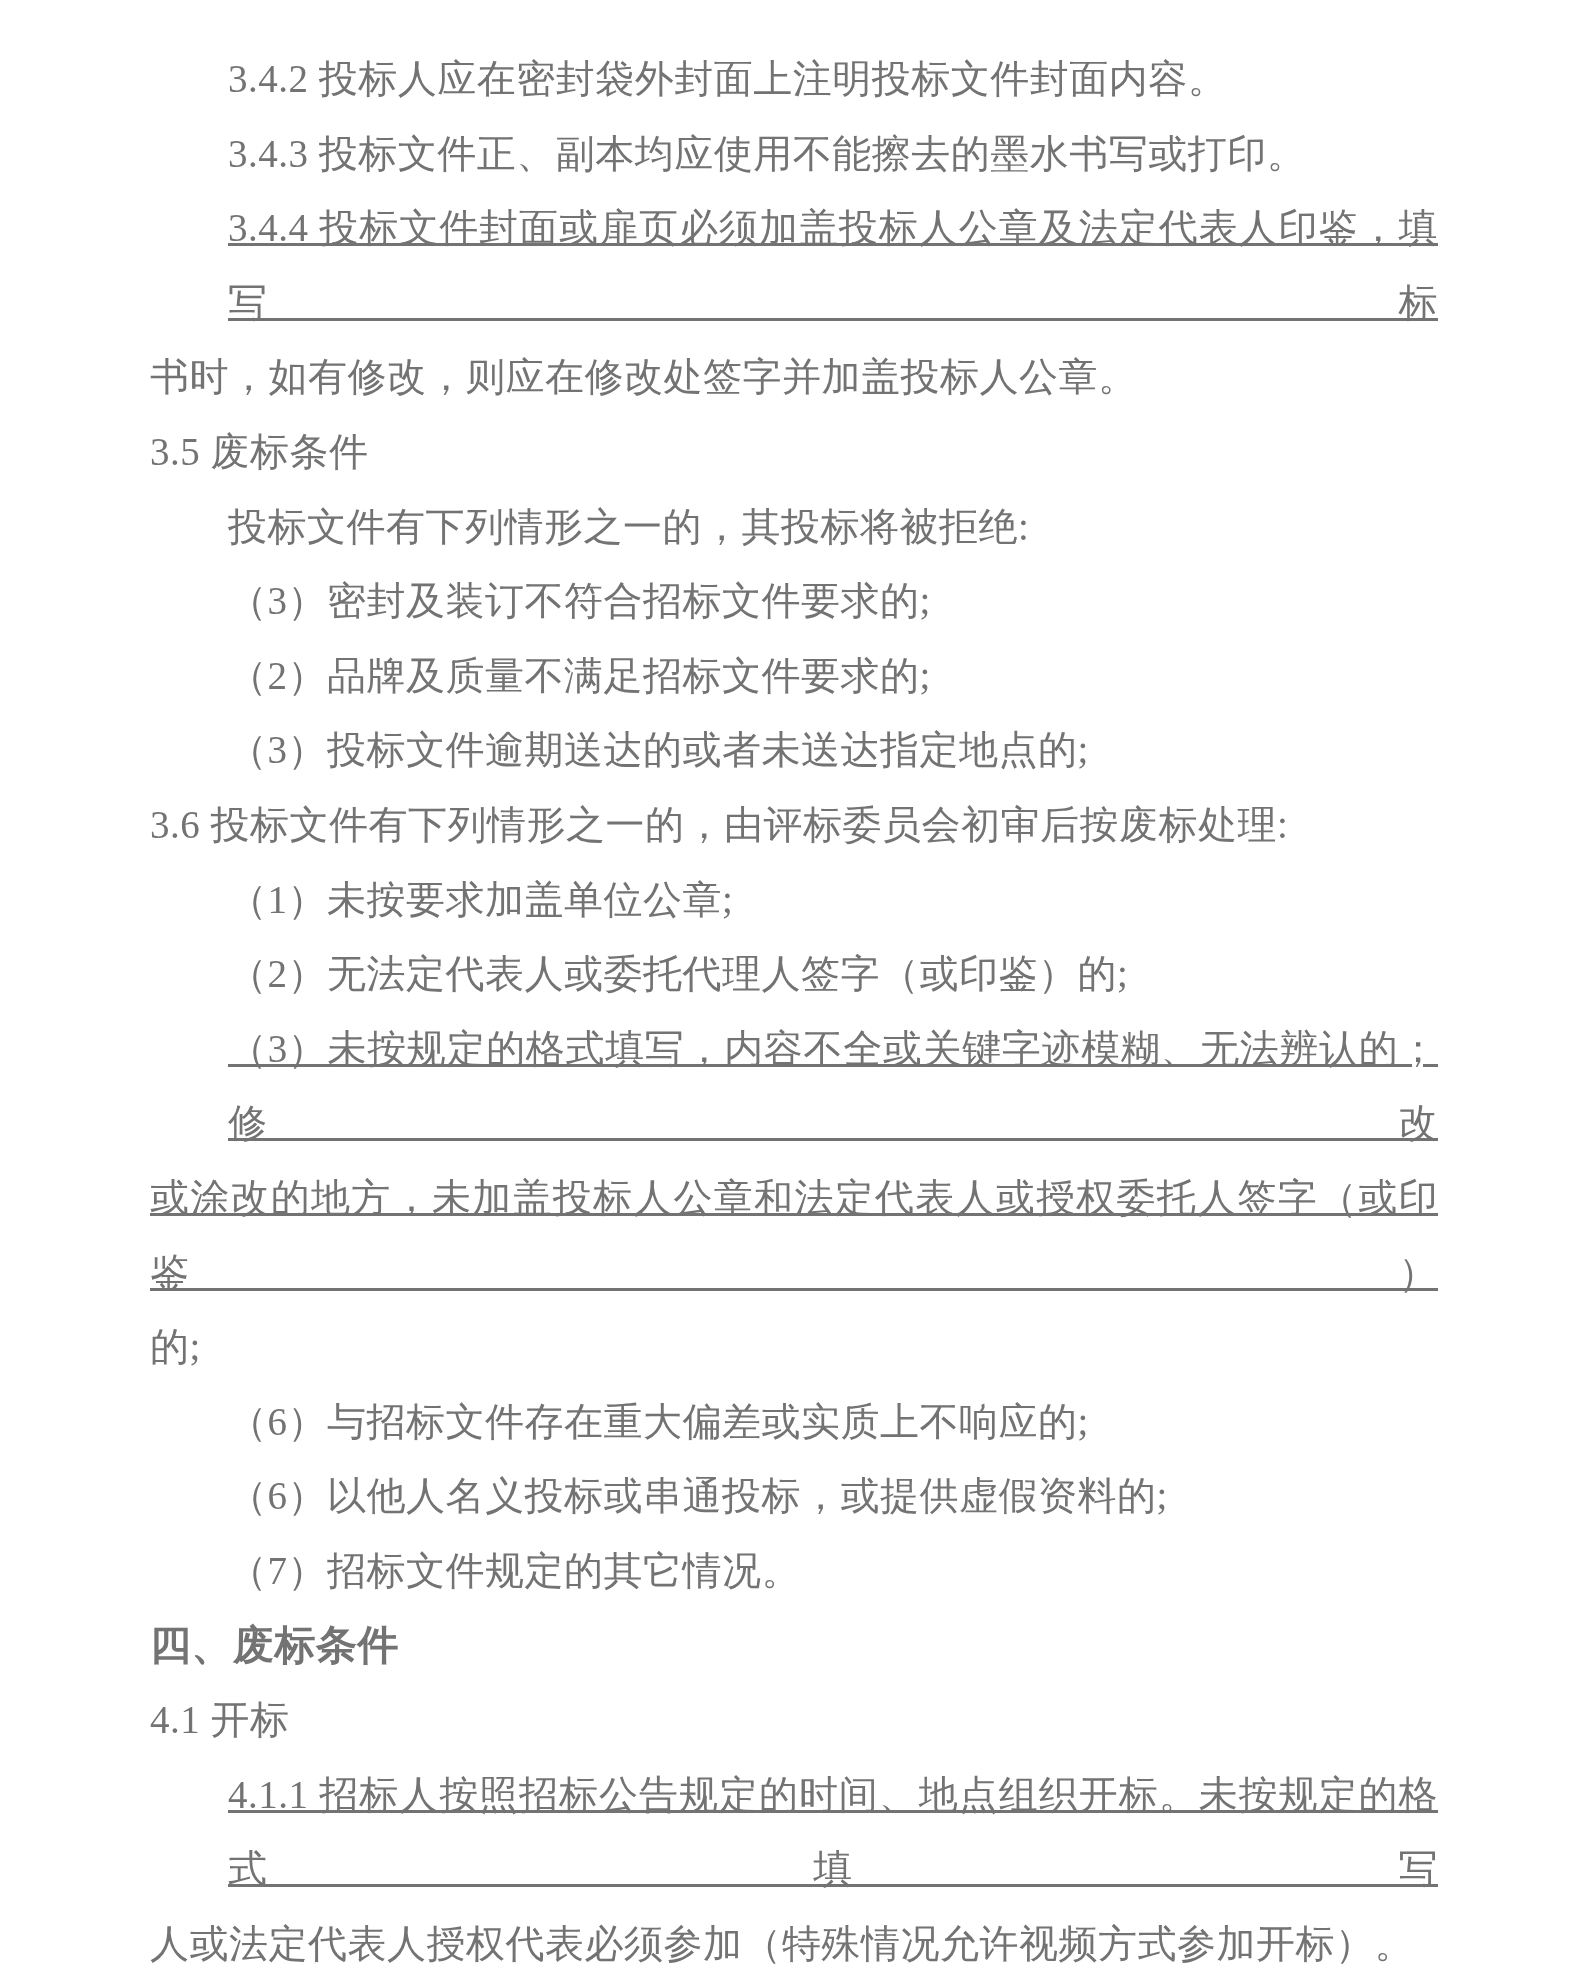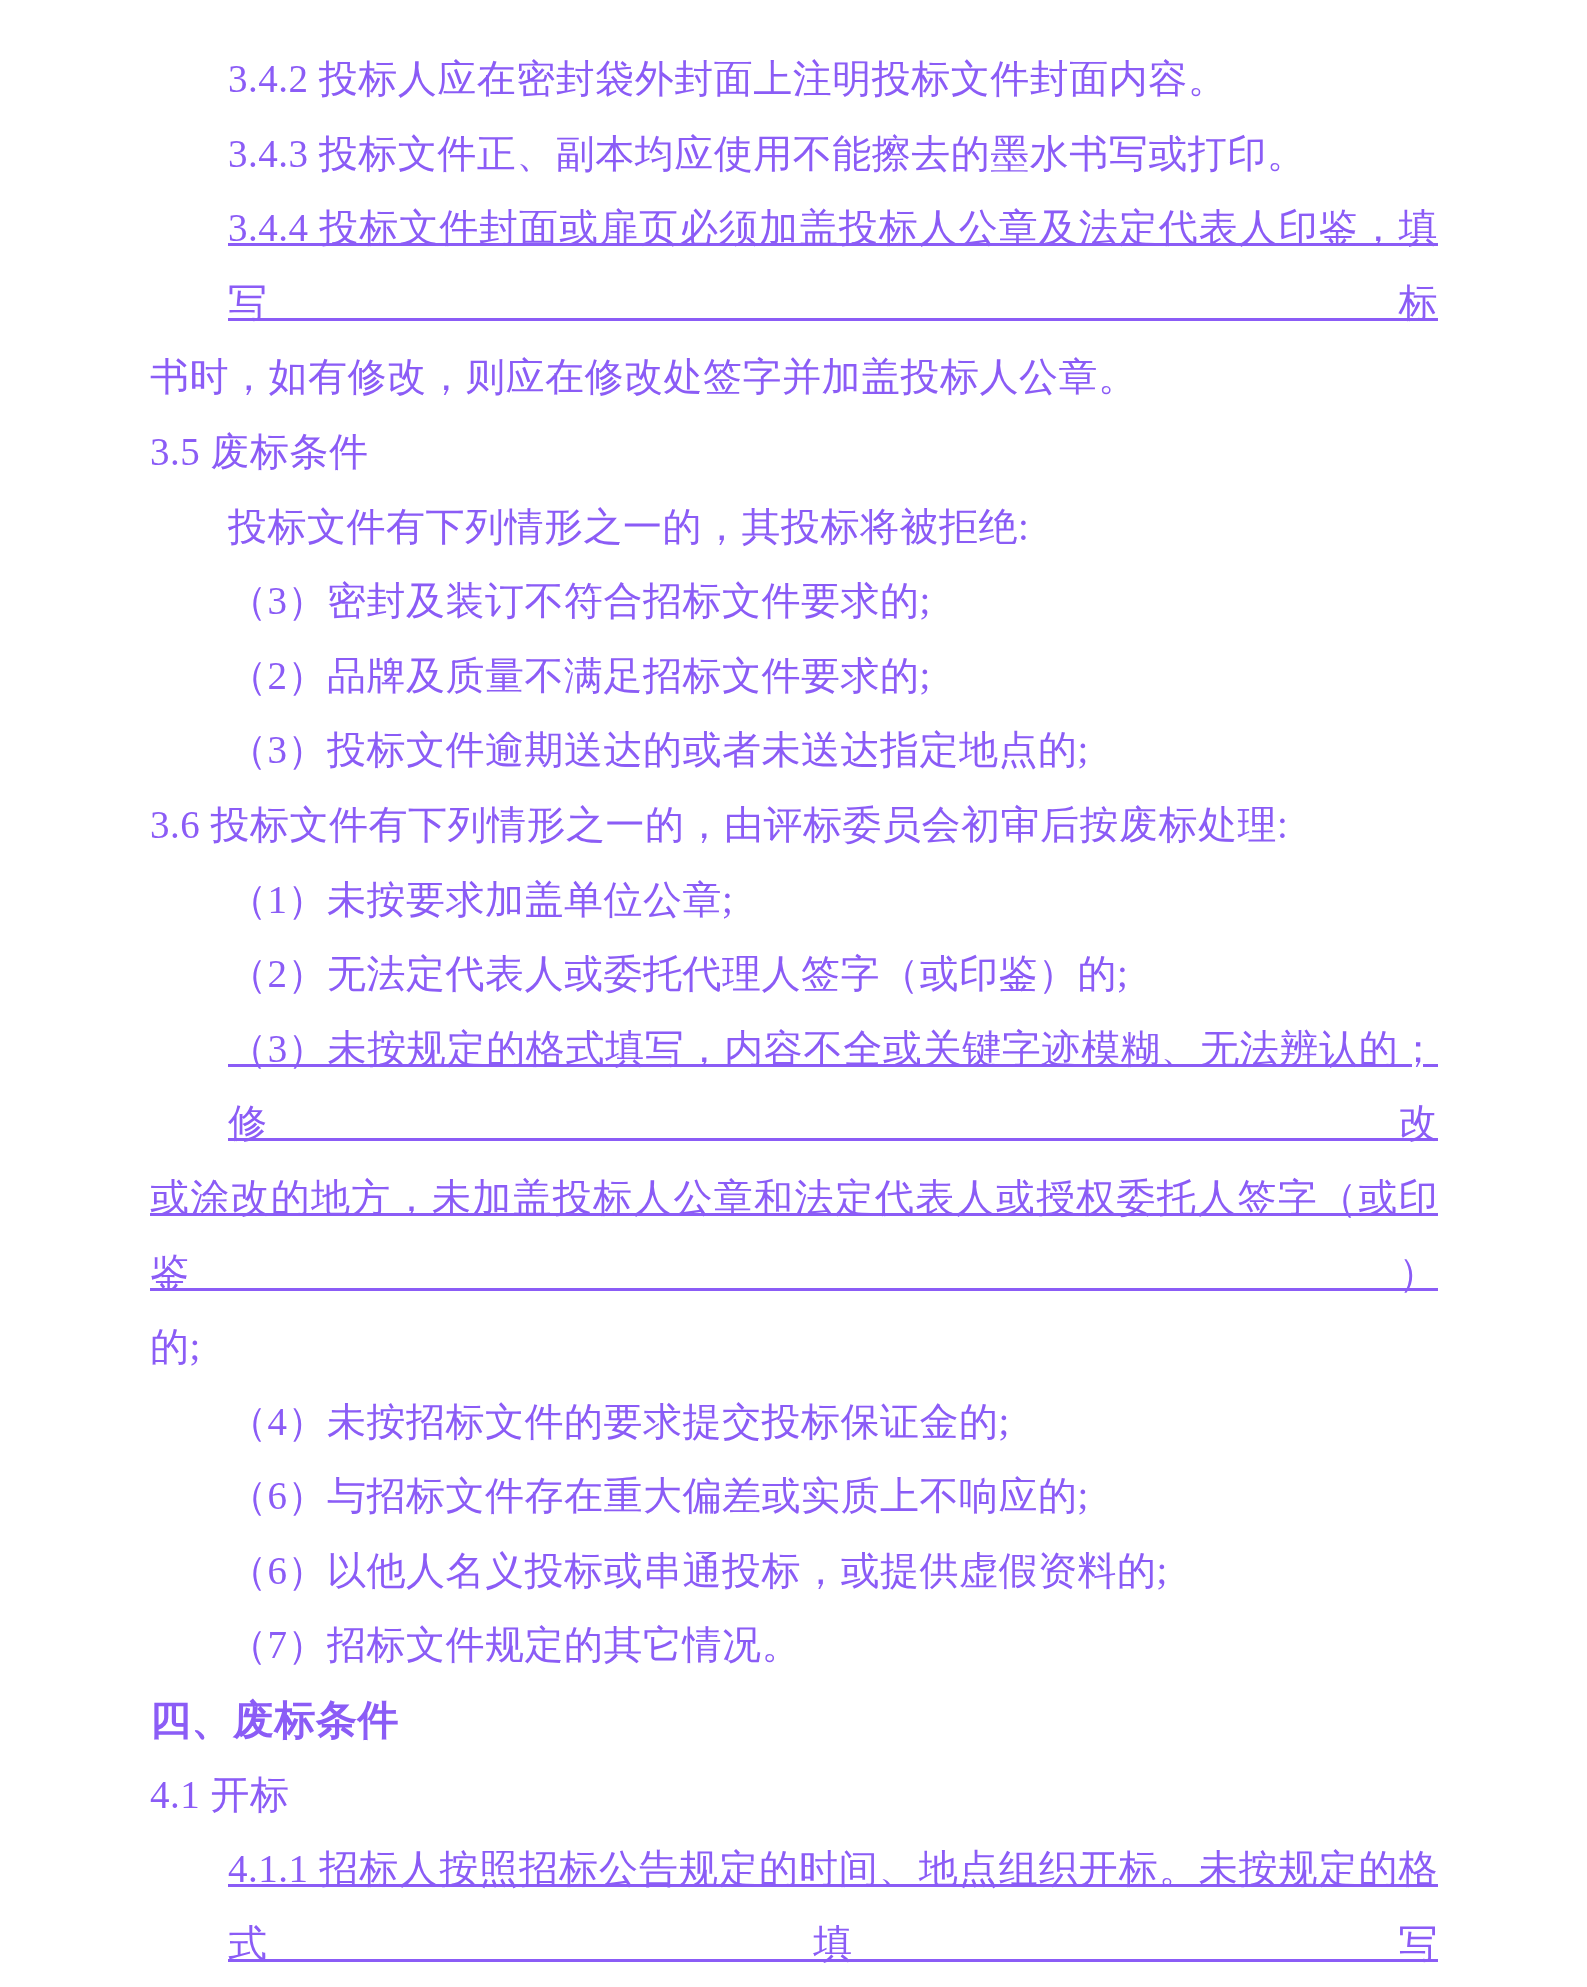--- a/index.html
+++ b/index.html
@@ -7,21 +7,21 @@
     padding: 0;
     background: #ffffff;
   }
   .page {
     position: relative;
     width: 1587px;
     height: 1987px;
     background: #ffffff;
     overflow: hidden;
     font-family: "Liberation Serif", "DejaVu Serif", serif;
-    color: #8b5cf6;
+    color: #737373;
   }
   .content {
     position: absolute;
     left: 150px;
     top: 42px;
     width: 1288px;
   }
   .line {
     font-size: 39px;
     line-height: 74.6px;
@@ -57,21 +57,20 @@
     <div class="line indent">投标文件有下列情形之一的，其投标将被拒绝:</div>
     <div class="line indent">（3）密封及装订不符合招标文件要求的;</div>
     <div class="line indent">（2）品牌及质量不满足招标文件要求的;</div>
     <div class="line indent">（3）投标文件逾期送达的或者未送达指定地点的;</div>
     <div class="line">3.6 投标文件有下列情形之一的，由评标委员会初审后按废标处理:</div>
     <div class="line indent">（1）未按要求加盖单位公章;</div>
     <div class="line indent">（2）无法定代表人或委托代理人签字（或印鉴）的;</div>
     <div class="line indent justify">（3）未按规定的格式填写，内容不全或关键字迹模糊、无法辨认的；修改</div>
     <div class="line justify">或涂改的地方，未加盖投标人公章和法定代表人或授权委托人签字（或印鉴）</div>
     <div class="line">的;</div>
-    <div class="line indent">（4）未按招标文件的要求提交投标保证金的;</div>
     <div class="line indent">（6）与招标文件存在重大偏差或实质上不响应的;</div>
     <div class="line indent">（6）以他人名义投标或串通投标，或提供虚假资料的;</div>
     <div class="line indent">（7）招标文件规定的其它情况。</div>
     <div class="line heading">四、废标条件</div>
     <div class="line">4.1 开标</div>
     <div class="line indent justify">4.1.1 招标人按照招标公告规定的时间、地点组织开标。未按规定的格式填写</div>
     <div class="line">人或法定代表人授权代表必须参加（特殊情况允许视频方式参加开标）。</div>
 
   </div>
 </div>

